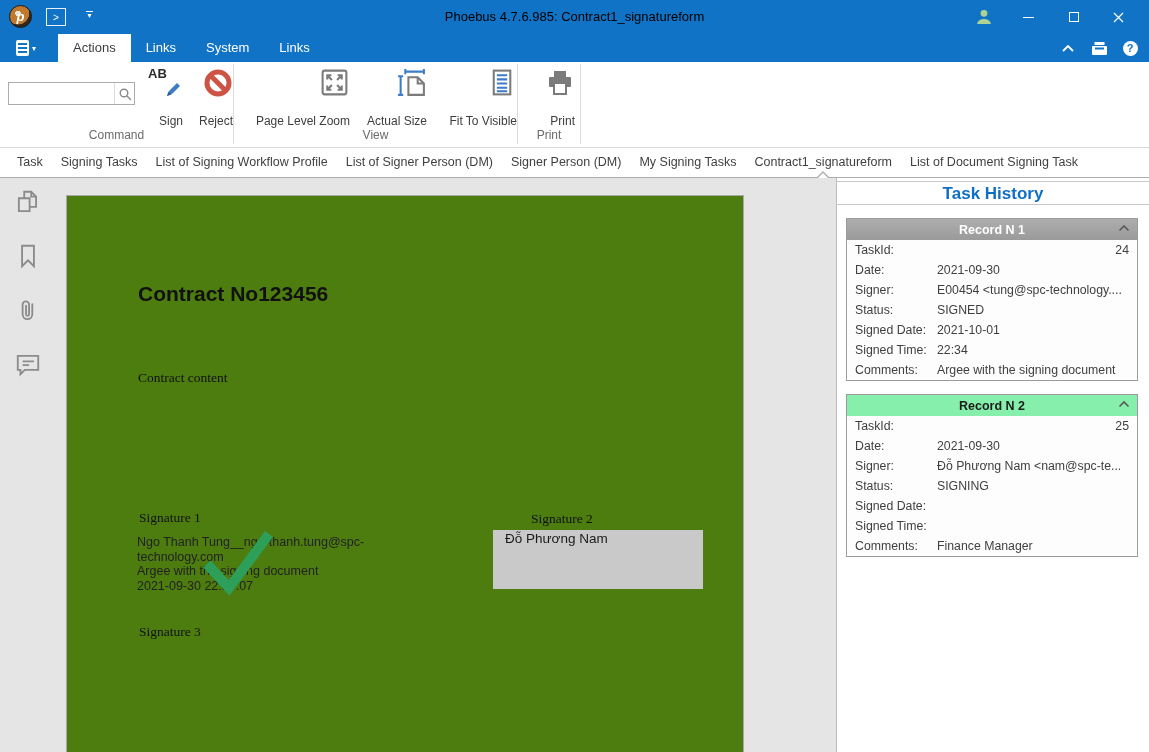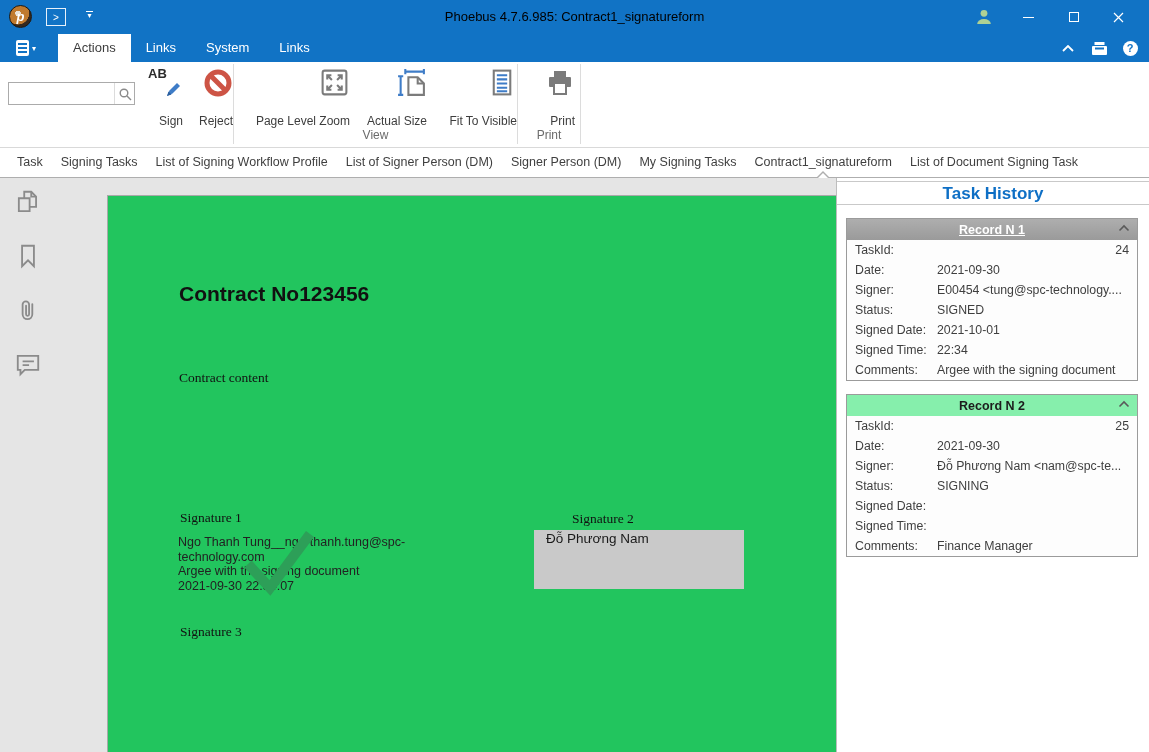--- a/index.html
+++ b/index.html
@@ -61,38 +61,38 @@
   .doc-tab.active::before { content:""; position:absolute; left:50%; bottom:-1px; margin-left:-7px;
       border-left:7px solid transparent; border-right:7px solid transparent; border-bottom:7px solid #aeaeae; }
   .doc-tab.active::after { content:""; position:absolute; left:50%; bottom:-1px; margin-left:-5px;
       border-left:5px solid transparent; border-right:5px solid transparent; border-bottom:5px solid #fff; }
 
   
   .main { position:absolute; left:0; top:178px; width:1149px; height:574px; background:#e5e5e5; }
   .side-icons { position:absolute; left:14px; top:10px; display:flex; flex-direction:column; gap:26px; }
   .side-icons .sic { width:28px; height:28px; cursor:pointer; }
 
-  .page { position:absolute; left:66px; top:17px; width:754px; height:557px; background:#22c55e; border:1px solid #a9a9a9; border-bottom:none;margin-left:41px; }
+  .page { position:absolute; left:66px; top:17px; width:678px; height:557px; background:#4d7c0f; border:1px solid #a9a9a9; border-bottom:none; }
   .doc-title { position:absolute; left:71px; top:86px; font-size:21px; font-weight:bold; color:#111; }
   .serif-lbl { position:absolute; font-family:"Liberation Serif", serif; font-size:13.5px; color:#111; }
   .content-lbl { left:71px; top:174px; }
   .sig1-lbl { left:72px; top:314px; } .sig2-lbl { left:464px; top:315px; } .sig3-lbl { left:72px; top:428px; }
   .sig1-block { position:absolute; left:70px; top:339px; width:237px; font-size:12.5px; color:#222; line-height:14.5px; }
   .check-mark { position:absolute; left:132px; top:332px; }
   .sig2-box { position:absolute; left:426px; top:334px; width:210px; height:59px; background:#c9c9c9; font-size:13.5px; color:#1a1a1a; padding:1px 12px; cursor:pointer; }
 
   
   .right-panel { position:absolute; left:836px; top:0; width:313px; height:574px; background:#fff; border-left:1px solid #bdbdbd; }
   .th-header { margin-top:3px; height:24px; line-height:23px; border-top:1px solid #c9c9c9; border-bottom:1px solid #c9c9c9;
                text-align:center; color:#0e6fc5; font-weight:bold; font-size:17px; }
   .record { margin:13px 11px 10px 9px; border:1px solid #9b9b9b; background:#fdfdfd; }
   .rec-head { height:21px; display:flex; align-items:center; position:relative; cursor:pointer; }
   .rec-head .rh-title { flex:1; text-align:center; font-size:12.5px; font-weight:bold; }
   .record.collapsed-style-1 .rec-head { background:linear-gradient(#aeaeae,#9a9a9a); }
-  .record.collapsed-style-1 .rh-title { color:#fff;text-decoration:underline; }
+  .record.collapsed-style-1 .rh-title { color:#fff; }
   .record.collapsed-style-2 .rec-head { background:#86efac; }
   .record.collapsed-style-2 .rh-title { color:#1c1c1c; }
   .rec-chev { position:absolute; right:7px; top:5px; }
   .rrow { display:flex; padding:0 8px; height:20px; line-height:20px; font-size:12.3px; color:#3f3f3f; }
   .rrow .rl { width:82px; flex:none; }
   .rrow .rv { flex:1; white-space:nowrap; overflow:hidden; text-overflow:ellipsis; }
   .rrow.num .rv { text-align:right; }
 </style>
 </head>
 <body>
@@ -236,20 +236,21 @@
         <rect x="9" y="3" width="12" height="6" fill="#7b7b7b"></rect>
         <rect x="4" y="9" width="22" height="10" rx="1" fill="#7b7b7b"></rect>
         <rect x="9" y="15" width="12" height="11" fill="#fff" stroke="#7b7b7b" stroke-width="2"></rect>
       </svg>
     </div>
     <div class="rlb">Print</div>
   </div>
 
   <div class="rsep sep3"></div>
 
+  <div class="grp-label gl-command">Command</div>
   <div class="grp-label gl-view">View</div>
   <div class="grp-label gl-print">Print</div>
 </div>
 
 <div class="tabstrip">
   <div class="doc-tab">Task</div>
   <div class="doc-tab">Signing Tasks</div>
   <div class="doc-tab">List of Signing Workflow Profile</div>
   <div class="doc-tab">List of Signer Person (DM)</div>
   <div class="doc-tab">Signer Person (DM)</div>

